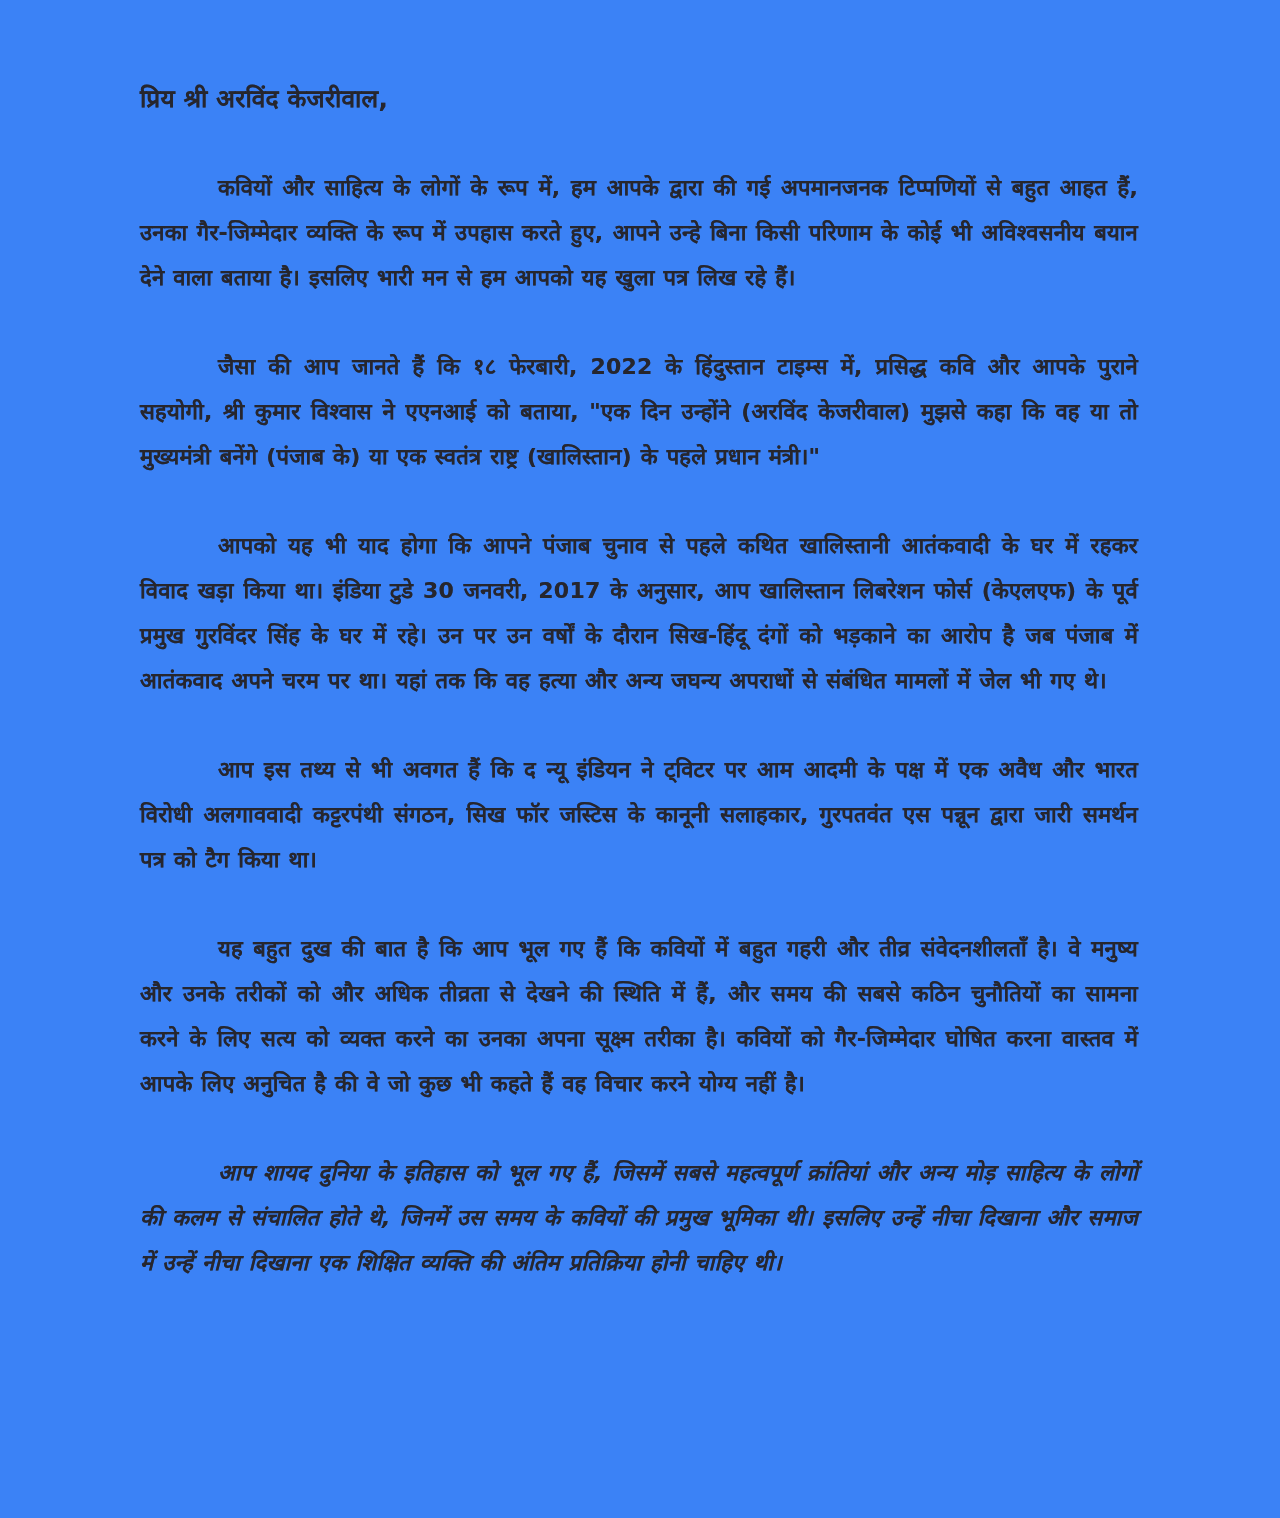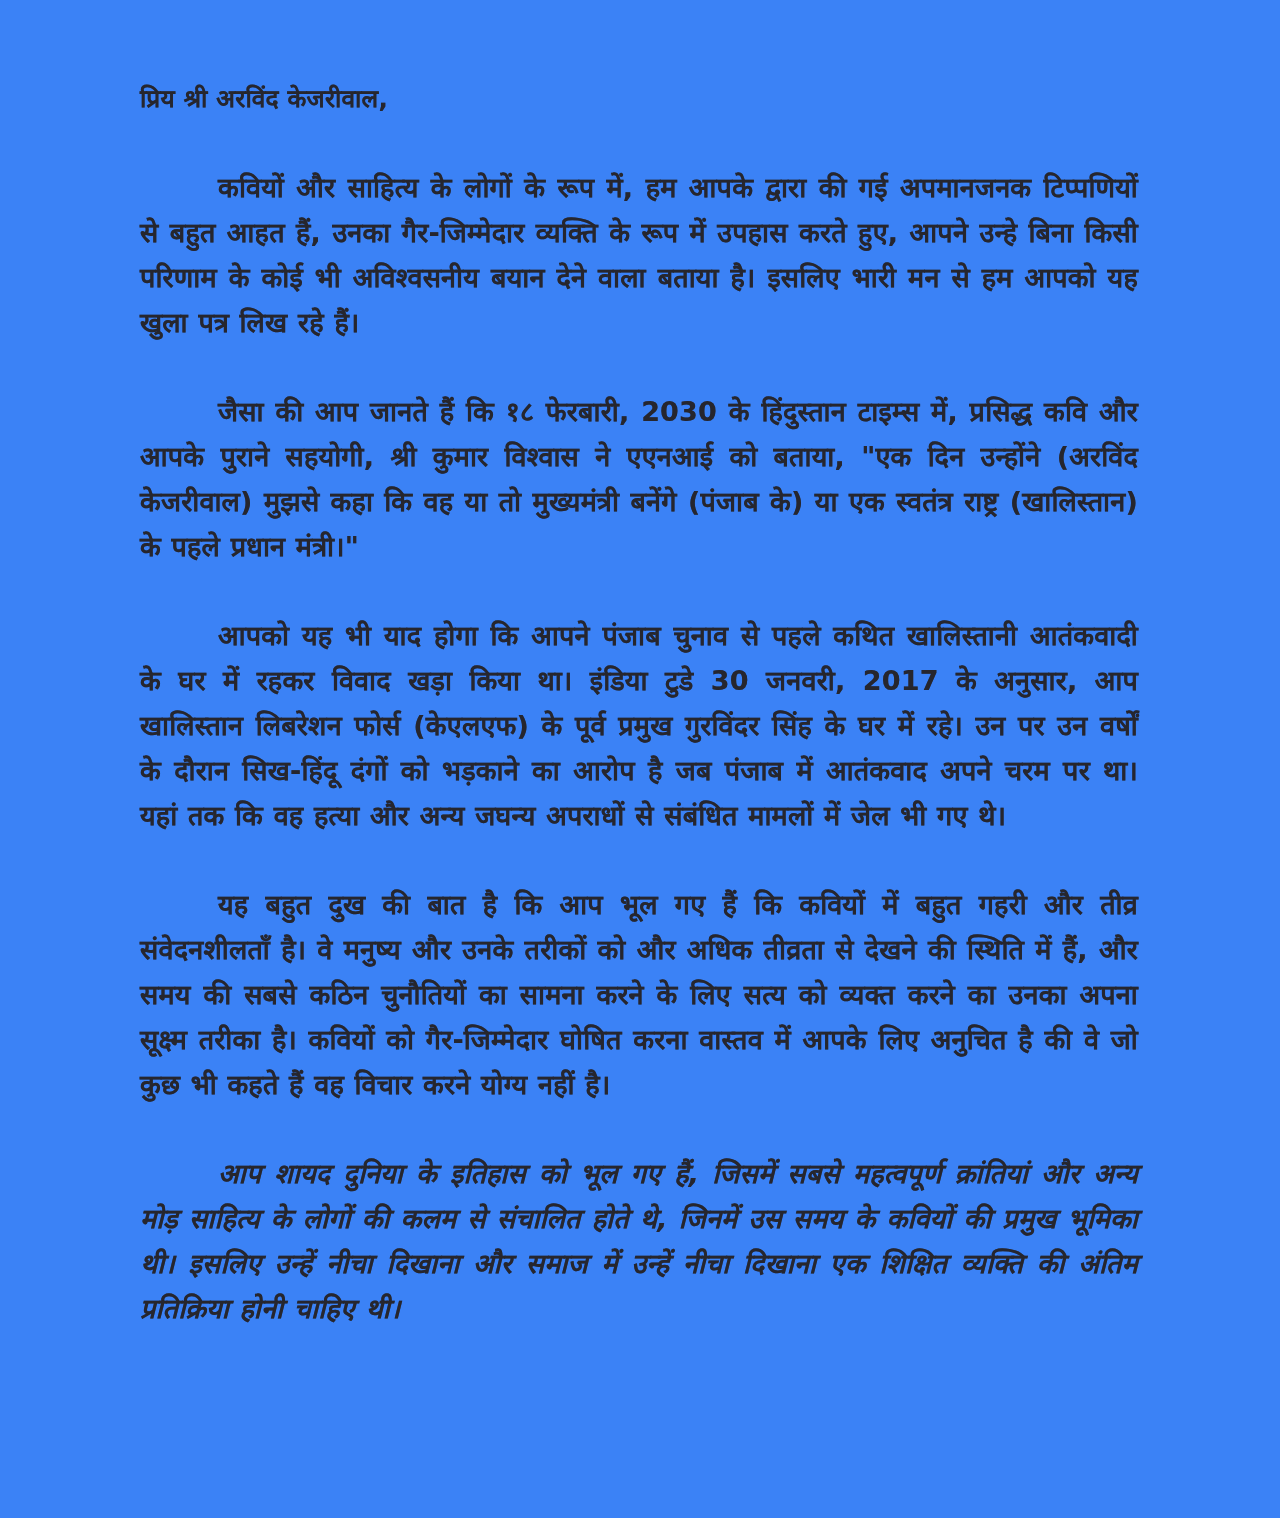--- a/index.html
+++ b/index.html
@@ -24,37 +24,38 @@
     margin: 0 0 44px 0;
     font-size: 24.5px;
     line-height: 45px;
     font-weight: 700;
     color: #26262e;
     letter-spacing: 0.2px;
     text-shadow: 0 0 0.6px rgba(38,38,48,0.55);
   }
   .para {
     margin: 0 0 44px 0;
-    font-size: 27px;
+    font-size: 22px;
     line-height: 45px;
     font-weight: 700;
     color: #26262e;
     text-align: justify;
     text-indent: 78px;
     letter-spacing: 0.2px;
     word-spacing: 1px;
     text-shadow: 0 0 0.6px rgba(38,38,48,0.55);
   }
   .para:last-child { margin-bottom: 0; font-style: italic; }
 </style>
 </head>
 <body>
 
 <div class="page">
   <p class="salutation">प्रिय श्री अरविंद केजरीवाल,</p>
   <div id="letter-body">
       <p class="para">कवियों और साहित्य के लोगों के रूप में, हम आपके द्वारा की गई अपमानजनक टिप्पणियों से बहुत आहत हैं, उनका गैर-जिम्मेदार व्यक्ति के रूप में उपहास करते हुए, आपने उन्हे बिना किसी परिणाम के कोई भी अविश्वसनीय बयान देने वाला बताया है। इसलिए भारी मन से हम आपको यह खुला पत्र लिख रहे हैं।</p>
-      <p class="para">जैसा की आप जानते हैं कि १८ फेरबारी, 2030 के हिंदुस्तान टाइम्स में, प्रसिद्ध कवि और आपके पुराने सहयोगी, श्री कुमार विश्वास ने एएनआई को बताया, "एक दिन उन्होंने (अरविंद केजरीवाल) मुझसे कहा कि वह या तो मुख्यमंत्री बनेंगे (पंजाब के) या एक स्वतंत्र राष्ट्र (खालिस्तान) के पहले प्रधान मंत्री।"</p>
+      <p class="para">जैसा की आप जानते हैं कि १८ फेरबारी, 2022 के हिंदुस्तान टाइम्स में, प्रसिद्ध कवि और आपके पुराने सहयोगी, श्री कुमार विश्वास ने एएनआई को बताया, "एक दिन उन्होंने (अरविंद केजरीवाल) मुझसे कहा कि वह या तो मुख्यमंत्री बनेंगे (पंजाब के) या एक स्वतंत्र राष्ट्र (खालिस्तान) के पहले प्रधान मंत्री।"</p>
       <p class="para">आपको यह भी याद होगा कि आपने पंजाब चुनाव से पहले कथित खालिस्तानी आतंकवादी के घर में रहकर विवाद खड़ा किया था। इंडिया टुडे 30 जनवरी, 2017 के अनुसार, आप खालिस्तान लिबरेशन फोर्स (केएलएफ) के पूर्व प्रमुख गुरविंदर सिंह के घर में रहे। उन पर उन वर्षों के दौरान सिख-हिंदू दंगों को भड़काने का आरोप है जब पंजाब में आतंकवाद अपने चरम पर था। यहां तक कि वह हत्या और अन्य जघन्य अपराधों से संबंधित मामलों में जेल भी गए थे।</p>
+      <p class="para">आप इस तथ्य से भी अवगत हैं कि द न्यू इंडियन ने ट्विटर पर आम आदमी के पक्ष में एक अवैध और भारत विरोधी अलगाववादी कट्टरपंथी संगठन, सिख फॉर जस्टिस के कानूनी सलाहकार, गुरपतवंत एस पन्नून द्वारा जारी समर्थन पत्र को टैग किया था।</p>
       <p class="para">यह बहुत दुख की बात है कि आप भूल गए हैं कि कवियों में बहुत गहरी और तीव्र संवेदनशीलताँ है। वे मनुष्य और उनके तरीकों को और अधिक तीव्रता से देखने की स्थिति में हैं, और समय की सबसे कठिन चुनौतियों का सामना करने के लिए सत्य को व्यक्त करने का उनका अपना सूक्ष्म तरीका है। कवियों को गैर-जिम्मेदार घोषित करना वास्तव में आपके लिए अनुचित है की वे जो कुछ भी कहते हैं वह विचार करने योग्य नहीं है।</p>
       <p class="para">आप शायद दुनिया के इतिहास को भूल गए हैं, जिसमें सबसे महत्वपूर्ण क्रांतियां और अन्य मोड़ साहित्य के लोगों  की कलम से संचालित होते थे, जिनमें उस समय के कवियों की प्रमुख भूमिका थी। इसलिए उन्हें नीचा दिखाना और समाज में उन्हें नीचा दिखाना एक शिक्षित व्यक्ति की अंतिम प्रतिक्रिया होनी चाहिए थी।</p>
     </div>
 </div>
 
 </body></html>

